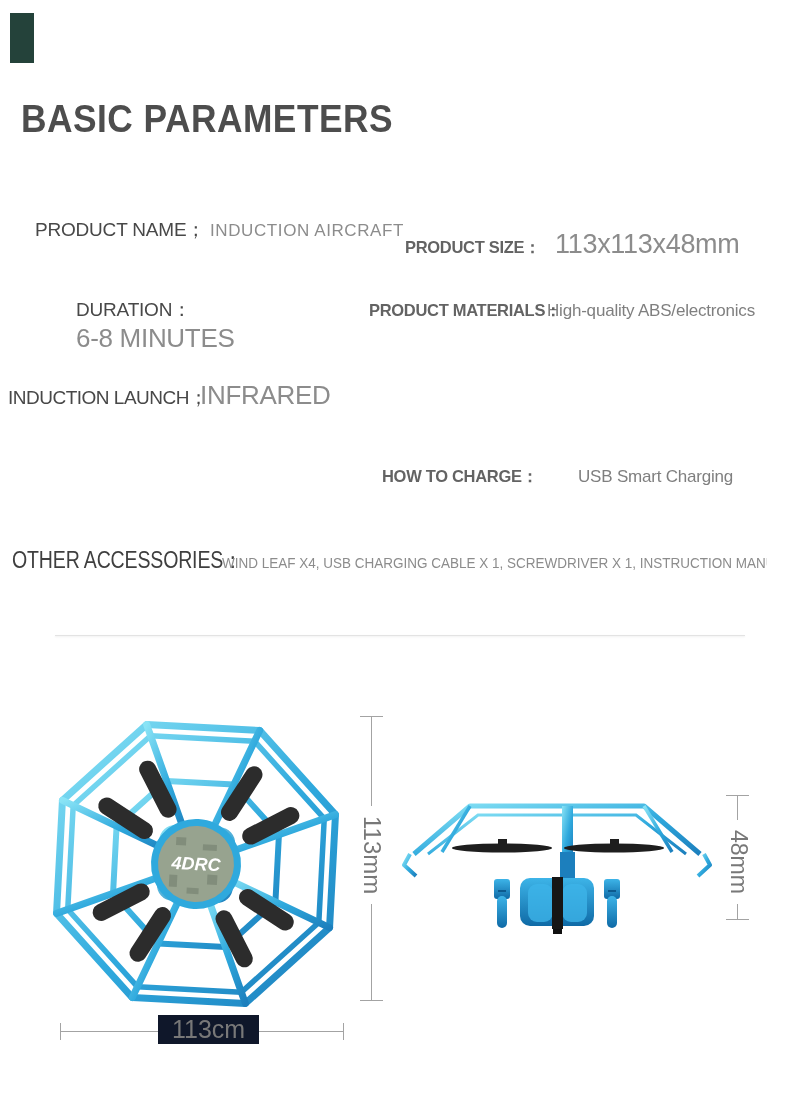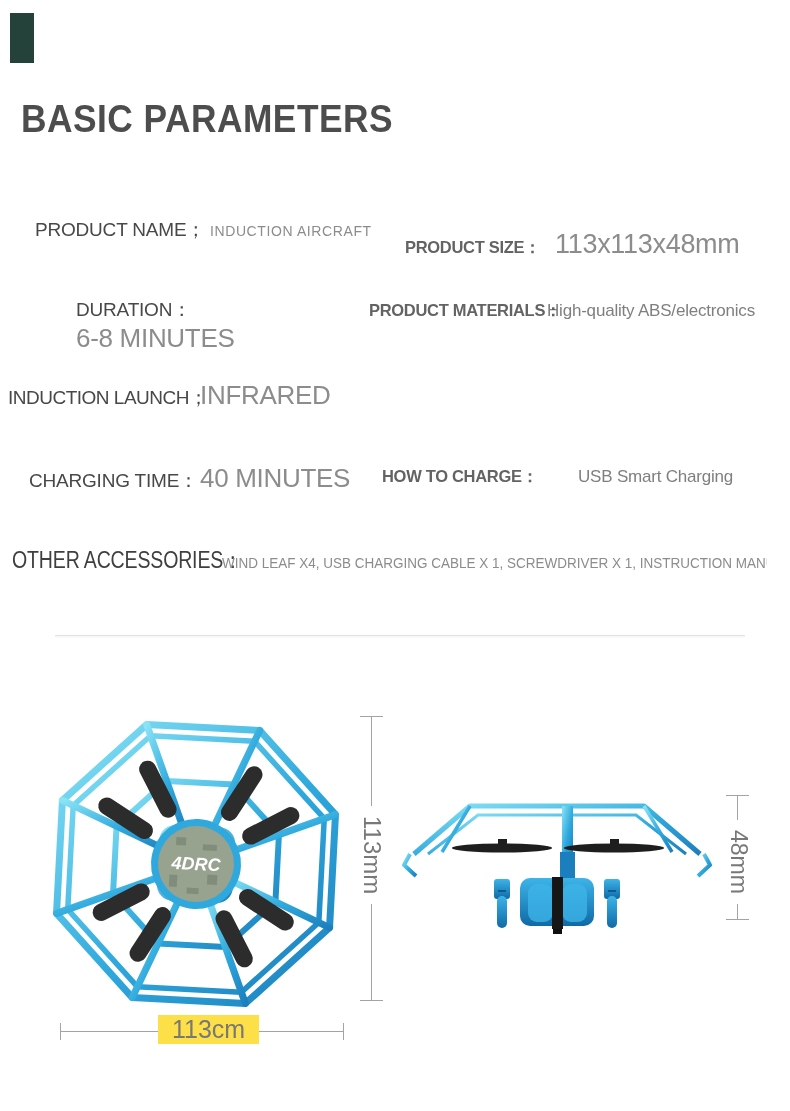--- a/index.html
+++ b/index.html
@@ -14,21 +14,21 @@
 
   .corner-tab{position:absolute;left:10px;top:13px;width:24px;height:50px;background:var(--accent_tab);}
 
   .page-title{position:absolute;left:21px;top:98px;margin:0;font-size:38px;font-weight:bold;
               color:var(--title);letter-spacing:.5px;transform:scaleX(.93);transform-origin:left top;
               white-space:nowrap;}
 
   .cell{position:absolute;display:flex;align-items:baseline;white-space:nowrap;}
   .lab{display:inline-block;color:var(--label_dark);font-size:19px;letter-spacing:-.2px;}
   .lab-r{display:inline-block;color:var(--label_dark);font-size:16.5px;letter-spacing:-.3px;font-weight:bold;opacity:.85;}
-  .val-sm{color:var(--value_gray);font-size:14px;letter-spacing:.6px;}
+  .val-sm{color:var(--value_gray);font-size:17px;letter-spacing:.6px;}
   .val-lg{color:var(--value_gray);font-size:26px;letter-spacing:-.3px;}
   .val-r{color:var(--value_gray2);font-size:17px;letter-spacing:-.2px;}
 
   .c1L{left:25px;top:217px;margin-left:10px;}  .c1L .lab{width:175px;}
   .c1R{left:405px;top:229px;gap:8px;} .c1R .lab-r{width:142px;} .c1R .val-lg{font-size:27px;}
   .c2L{left:76px;top:297px;flex-direction:column;}  .c2L .lab{width:124px;}
   .c2R{left:369px;top:300px;} .c2R .lab-r{width:178px;}
   .c3L{left:8px;top:380px;}   .c3L .lab{width:192px;letter-spacing:-.5px;}
   .c3R{left:375px;top:383px;} .c3R .lab-r{width:170px;}
   .c4L{left:29px;top:463px;}  .c4L .lab{width:171px;}
@@ -52,21 +52,21 @@
 
   .hdim{position:absolute;left:60px;top:1031px;width:284px;height:1px;background:var(--dim_line);}
   .hdim::before,.hdim::after{content:"";position:absolute;top:-8px;width:1px;height:17px;background:var(--dim_line);}
   .hdim::before{left:0;} .hdim::after{right:0;}
 
   .vdim-label{position:absolute;writing-mode:vertical-rl;text-orientation:mixed;
               color:var(--dim_text);background:#fff;padding:10px 2px;white-space:nowrap;}
   .vl-113{left:356px;top:806px;font-size:24px;}
   .vl-48{left:723px;top:820px;font-size:23px;}
   .hdim-label{position:absolute;left:158px;top:1015px;font-size:25px;color:var(--dim_text);
-              background:#fde047;padding:0 14px;}
+              background:#0f172a;padding:0 14px;}
 
   .stopA{stop-color:var(--cage_light);} .stopB{stop-color:var(--cage_mid);} .stopC{stop-color:var(--cage_deep);}
   .stopD{stop-color:var(--body_light);} .stopE{stop-color:var(--body_dark);}
 </style>
 </head>
 <body>
 
 <div id="page">
 
   <div class="corner-tab"></div>
@@ -89,24 +89,20 @@
   <div class="cell c3L">
     <span class="lab">INDUCTION LAUNCH；</span>
     <span class="val-lg">INFRARED</span>
   </div>
 
   <div class="cell c2R">
     <span class="lab-r">PRODUCT MATERIALS：</span>
     <span class="val-r">High-quality ABS/electronics</span>
   </div>
 
-  <div class="cell c4L">
-    <span class="lab">CHARGING TIME：</span>
-    <span class="val-lg">40 MINUTES</span>
-  </div>
   <div class="cell c4R">
     <span class="lab-r">HOW TO CHARGE：</span>
     <span class="val-r">USB Smart Charging</span>
   </div>
 
   <div class="cell c5">
     <span class="lab">OTHER ACCESSORIES：</span>
     <span class="val-sm">WIND LEAF X4, USB CHARGING CABLE X 1, SCREWDRIVER X 1, INSTRUCTION MANUAL X 1</span>
   </div>
 

